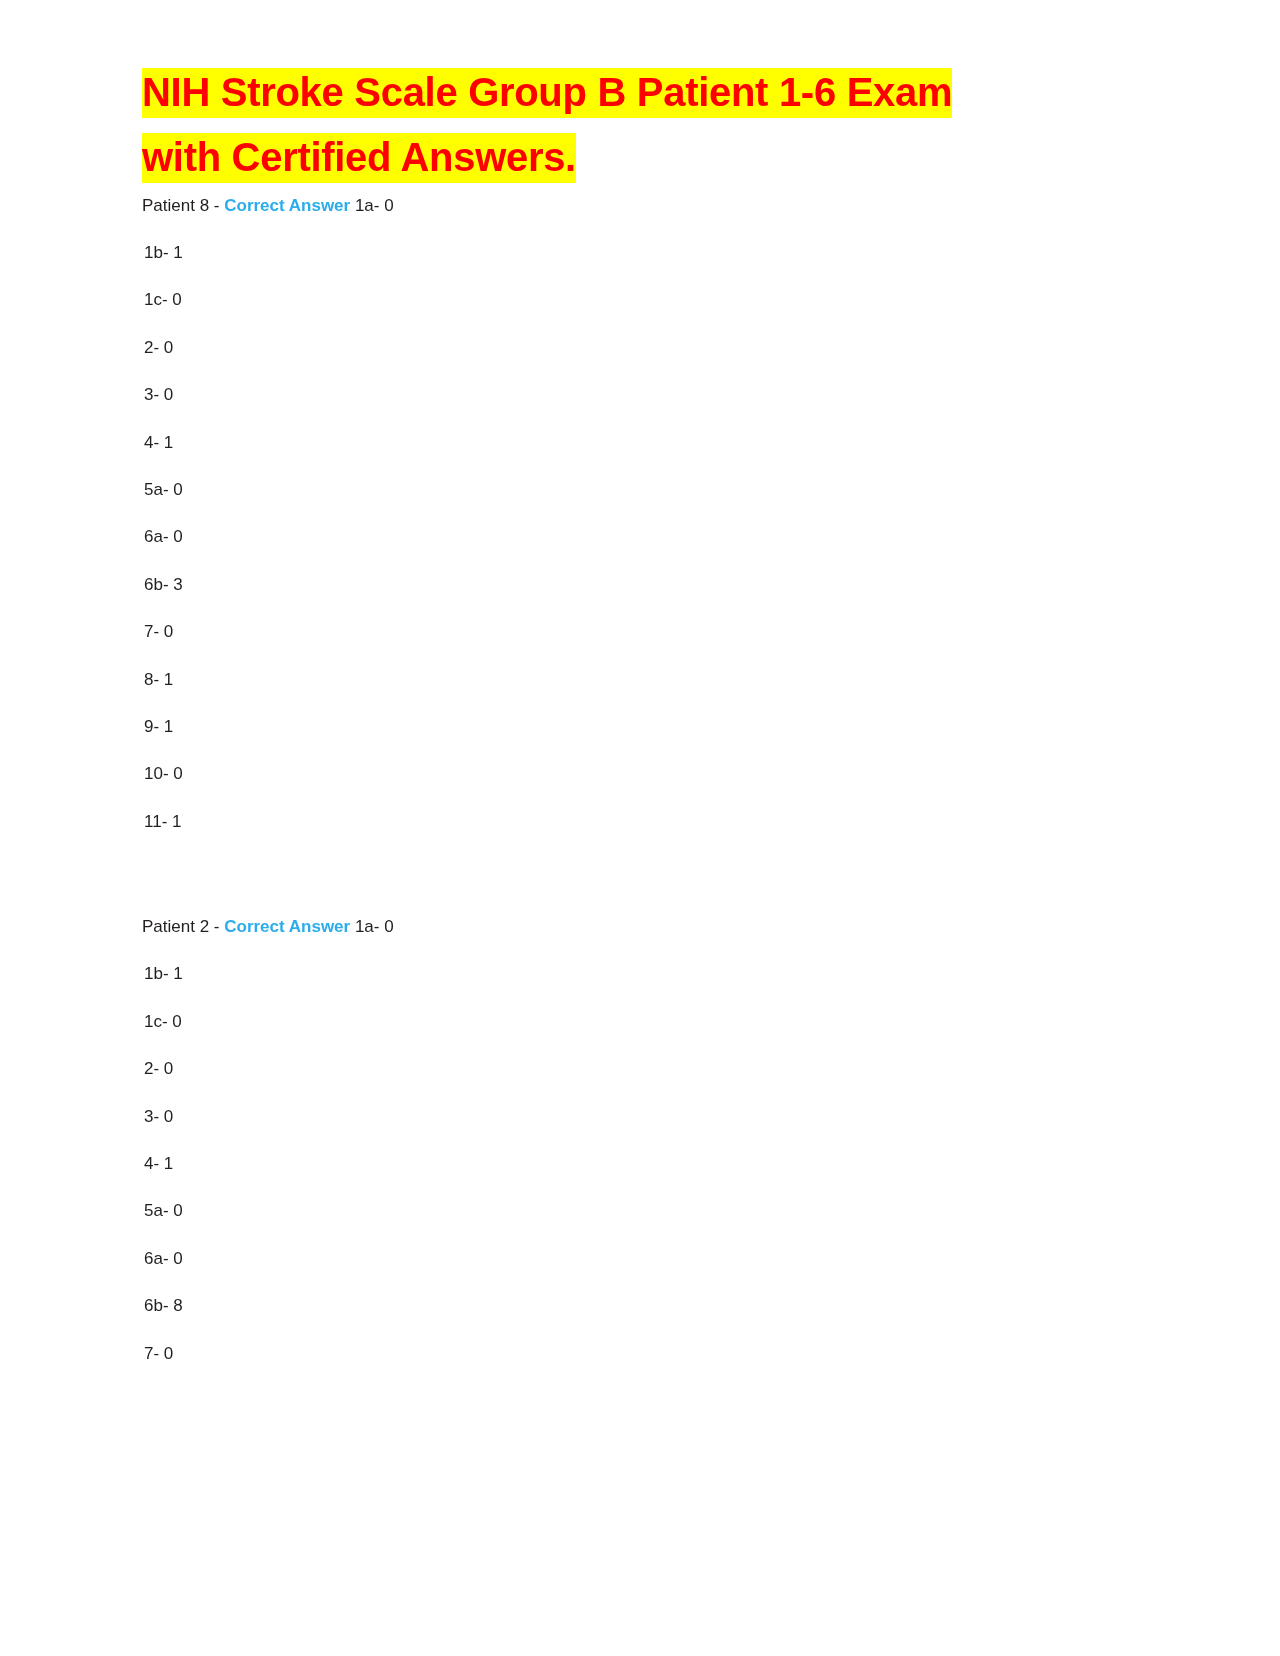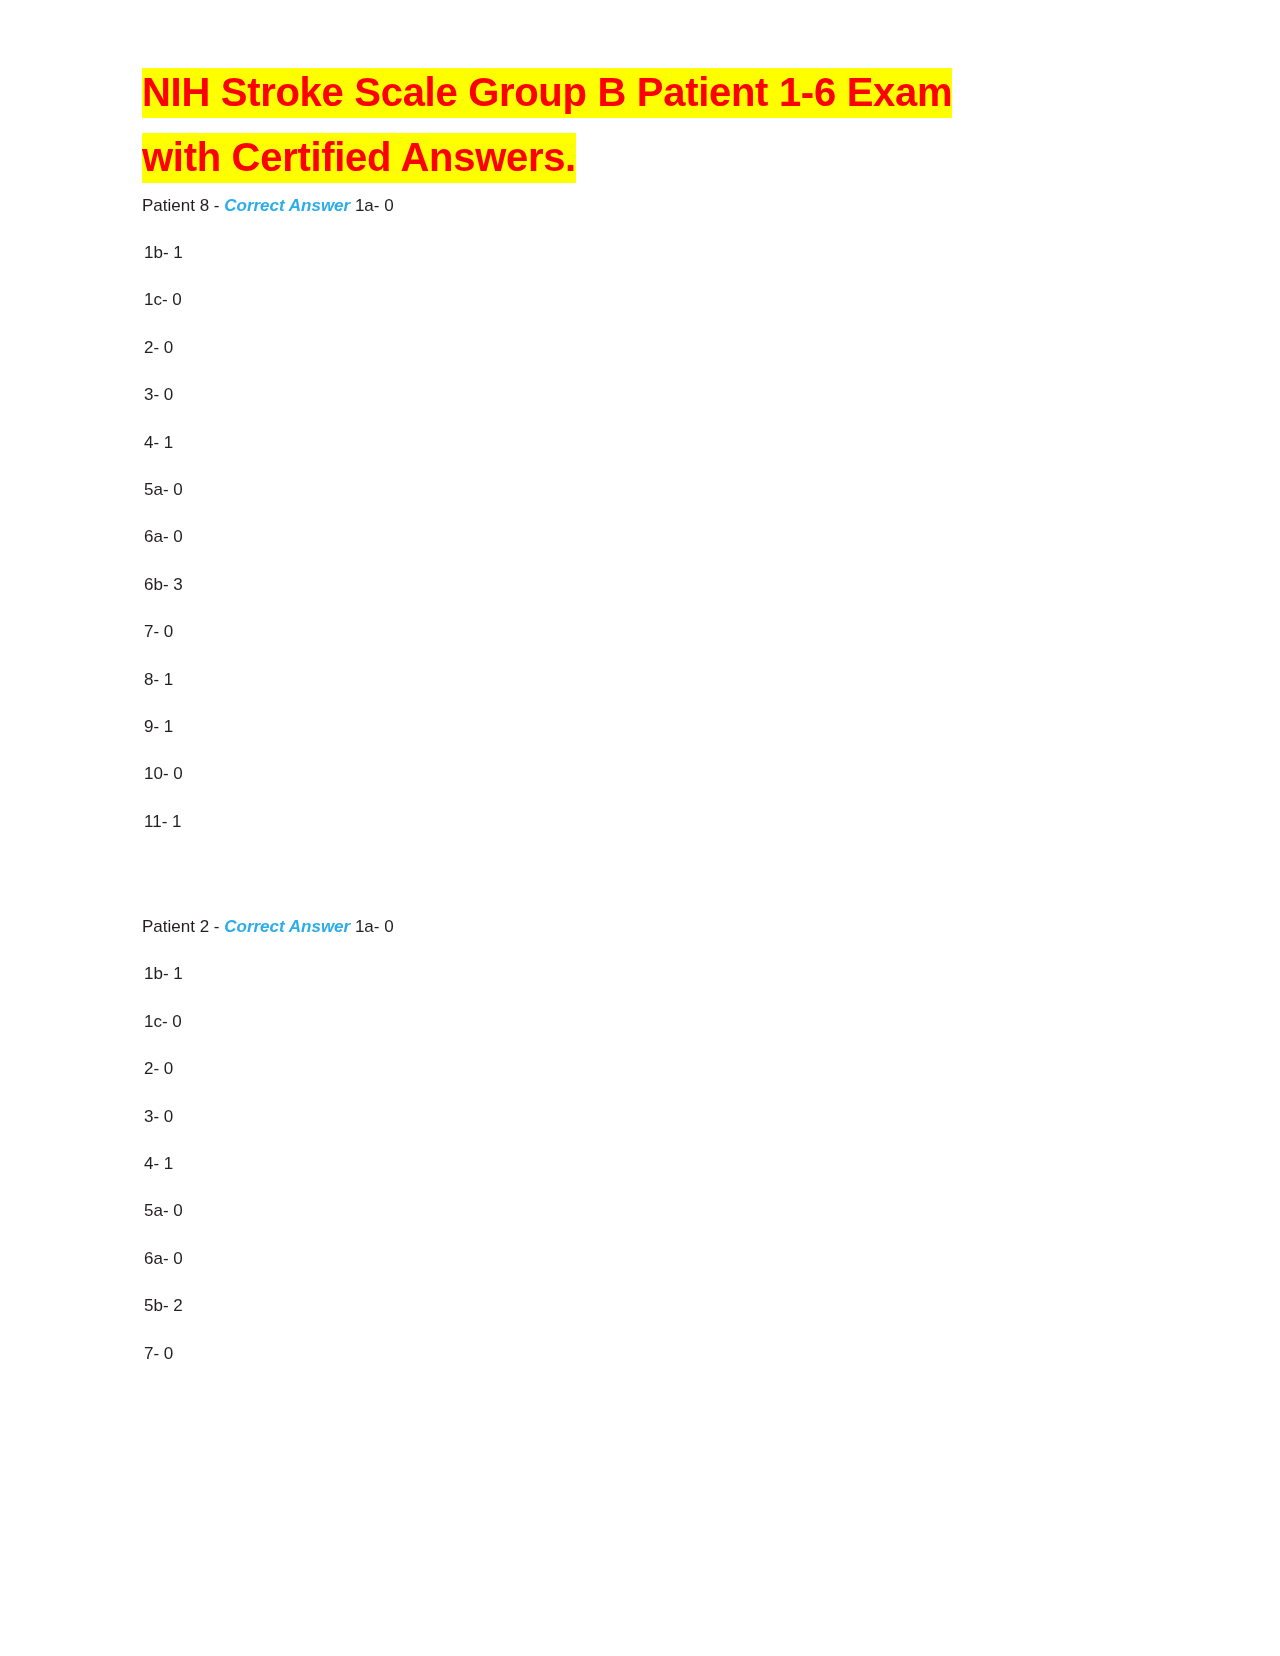--- a/index.html
+++ b/index.html
@@ -45,21 +45,20 @@
   }
   .answer-line.first-of-block {
     margin-top: 6px;
   }
   .answer-line.indent {
     padding-left: 2px;
     margin-top: 16px;
   }
   .correct-answer {
     color: #2badea;
-    font-style: italic;
     font-weight: bold;
   }
   .block-gap {
     height: 58px;
   }
 </style>
 </head>
 <body>
 
 <div class="page">
@@ -87,17 +86,17 @@
 
   <div>
     <p class="answer-line"><span>Patient 2 - </span><span class="correct-answer">Correct Answer</span><span> 1a- 0</span></p>
     <p class="answer-line indent">1b- 1</p>
     <p class="answer-line indent">1c- 0</p>
     <p class="answer-line indent">2- 0</p>
     <p class="answer-line indent">3- 0</p>
     <p class="answer-line indent">4- 1</p>
     <p class="answer-line indent">5a- 0</p>
     <p class="answer-line indent">6a- 0</p>
-    <p class="answer-line indent">5b- 2</p>
+    <p class="answer-line indent">6b- 8</p>
     <p class="answer-line indent">7- 0</p>
   </div>
 
 </div>
 
 </body></html>

